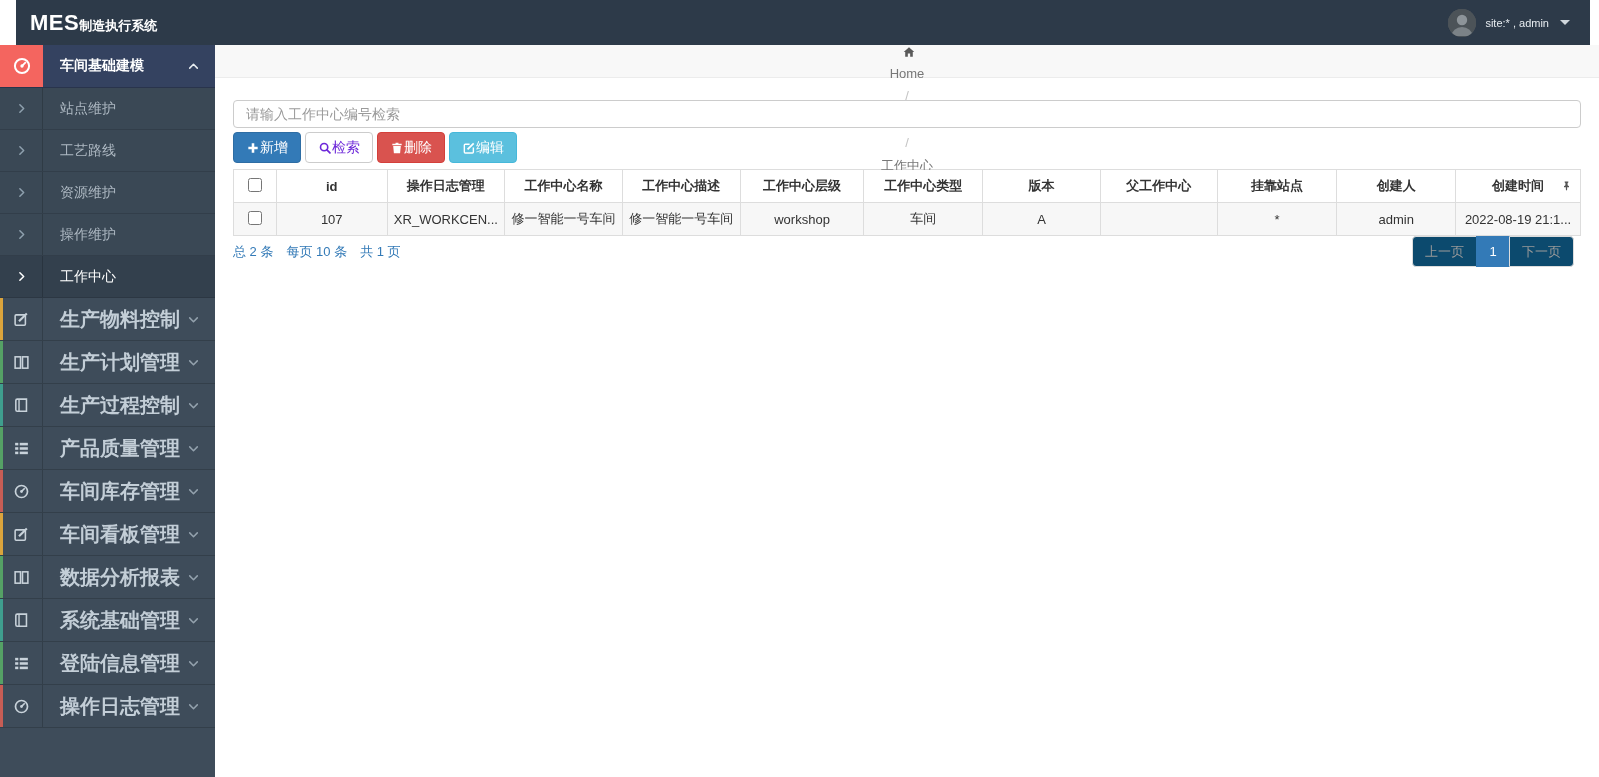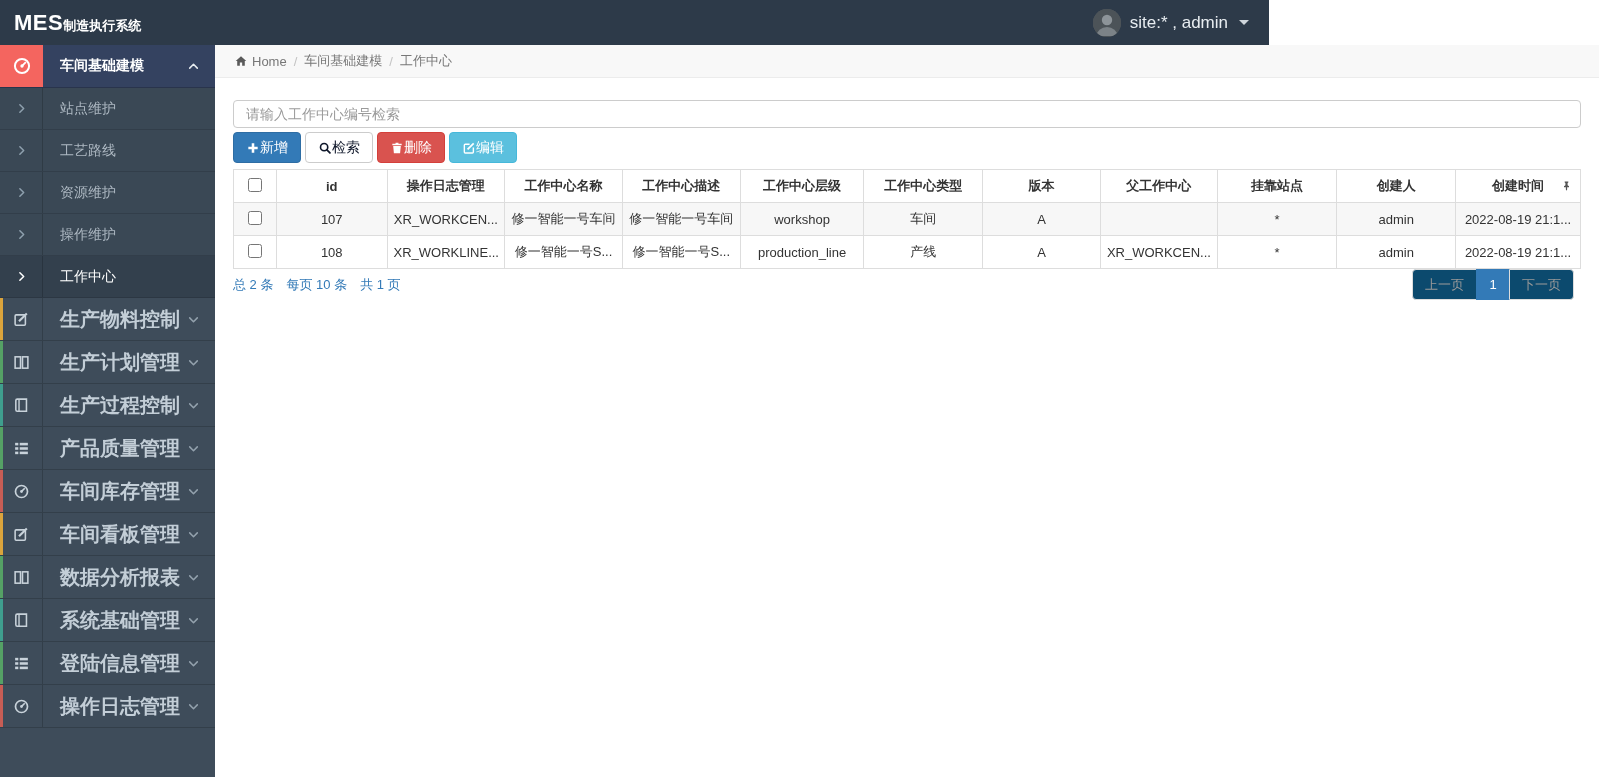--- a/index.html
+++ b/index.html
@@ -1,27 +1,27 @@
 <!DOCTYPE html>
 <html><head>
 <meta charset="utf-8">
 <style>
   * { margin:0; padding:0; box-sizing:border-box; }
   html,body { width:1599px; height:777px; overflow:hidden;
     font-family:"Liberation Sans", sans-serif; background:#fff; }
 
   
-  .navbar { position:fixed; top:0; left:0; width:1269px; height:45px;
+  .navbar { position:fixed; top:0; left:16px; width:1574px; height:45px;
     background:#2d3a49; display:flex; align-items:center; justify-content:space-between;
     z-index:20; }
   .logo { padding-left:14px; color:#fff; display:flex; align-items:baseline; cursor:pointer;}
   .logo .mes { font-size:22px; font-weight:bold; letter-spacing:.5px; }
   .logo .rest { font-size:13px; font-weight:bold; }
   .user-menu { display:flex; align-items:center; gap:9px; padding-right:20px;
-    color:#e8edf1; font-size:17px; cursor:pointer; }
+    color:#e8edf1; font-size:11px; cursor:pointer; }
   .avatar { width:28px; height:28px; border-radius:50%; overflow:hidden; flex:none;
     background:#565c61; }
   .caret-down { width:0; height:0; border-left:5px solid transparent;
     border-right:5px solid transparent; border-top:5px solid #cfd6dc; margin-left:2px; }
 
   
   .sidebar { position:fixed; top:45px; left:0; width:215px; height:732px;
     background:#3e4c5a; z-index:10; }
   .srow { display:flex; align-items:center; position:relative; cursor:pointer; }
   .srow .icell { width:43px; align-self:stretch; flex:none; display:flex;
@@ -48,38 +48,38 @@
   .parent-item .icell { color:#c8d2da; }
 
   .ic { width:17px; height:17px; display:block; }
   .ic-sm { width:13px; height:13px; display:block; }
   .ic-lg { width:20px; height:20px; display:block; }
 
   
   .main { position:absolute; top:45px; left:215px; width:1384px; height:732px;
     background:#fff; }
   .breadcrumb-bar { height:33px; background:#f8f8f8; border-bottom:1px solid #ececec;
-    display:flex; align-items:center; padding:0 19px; font-size:13px; color:#777; gap:7px; }
+    display:flex; align-items:center; padding:0 19px; font-size:13px; color:#777; gap:7px;flex-direction:column; }
   .breadcrumb-bar .crumb { color:#777; }
   .breadcrumb-bar .crumb.link { cursor:pointer; }
   .breadcrumb-bar .sep { color:#c3c3c3; }
   .home-ic { color:#5a5a5a; display:flex; margin-right:-3px; }
 
   .content { padding:22px 18px 0 18px; }
   .search-input { width:100%; height:28px; border:1px solid #ccc; border-radius:4px;
     padding:6px 12px; font-size:14px; color:#555; outline:none;
     font-family:"Liberation Sans", sans-serif; }
   .search-input::placeholder { color:#9a9a9a; }
 
   .btn-row { margin-top:4px; display:flex; gap:4px; }
   .btn { height:31px; padding:0 12px; border-radius:4px; font-size:14px;
     display:inline-flex; align-items:center; cursor:pointer;
     border:1px solid transparent; font-family:"Liberation Sans", sans-serif; }
   .btn-primary { background:#337ab7; border-color:#2e6da4; color:#fff; }
-  .btn-default { background:#fff; border-color:#ccc; color:#0f172a; }
+  .btn-default { background:#fff; border-color:#ccc; color:#6d28d9; }
   .btn-danger  { background:#d9534f; border-color:#d43f3a; color:#fff; }
   .btn-info    { background:#5bc0de; border-color:#46b8da; color:#fff; }
   .btn .bic { width:14px; height:14px; display:block; }
 
   table.grid { margin-top:6px; width:100%; border-collapse:collapse; table-layout:fixed;
     font-size:13px; color:#333; }
   .grid th, .grid td { border:1px solid #ddd; height:33px; text-align:center;
     padding:0 6px; overflow:hidden; white-space:nowrap; }
   .grid thead th { font-weight:bold; background:#fff; position:relative; }
   .grid tbody tr:nth-child(odd) { background:#f7f7f7; }
@@ -485,34 +485,20 @@
             <td>修一智能一号车间</td>
             <td>修一智能一号车间</td>
             <td>workshop</td>
             <td>车间</td>
             <td>A</td>
             <td></td>
             <td>*</td>
             <td>admin</td>
             <td>2022-08-19 21:1...</td>
           </tr>
-          <tr>
-            <td><input type="checkbox" style=""></td>
-            <td>108</td>
-            <td>XR_WORKLINE...</td>
-            <td>修一智能一号S...</td>
-            <td>修一智能一号S...</td>
-            <td>production_line</td>
-            <td>产线</td>
-            <td>A</td>
-            <td>XR_WORKCEN...</td>
-            <td>*</td>
-            <td>admin</td>
-            <td>2022-08-19 21:1...</td>
-          </tr>
         </tbody>
     </table>
 
     <div class="footer-row">
       <div class="summary" id="summary">
           <span>总 2 条</span>
           <span>每页 10 条</span>
           <span>共 1 页</span>
         </div>
       <div class="pagination">

